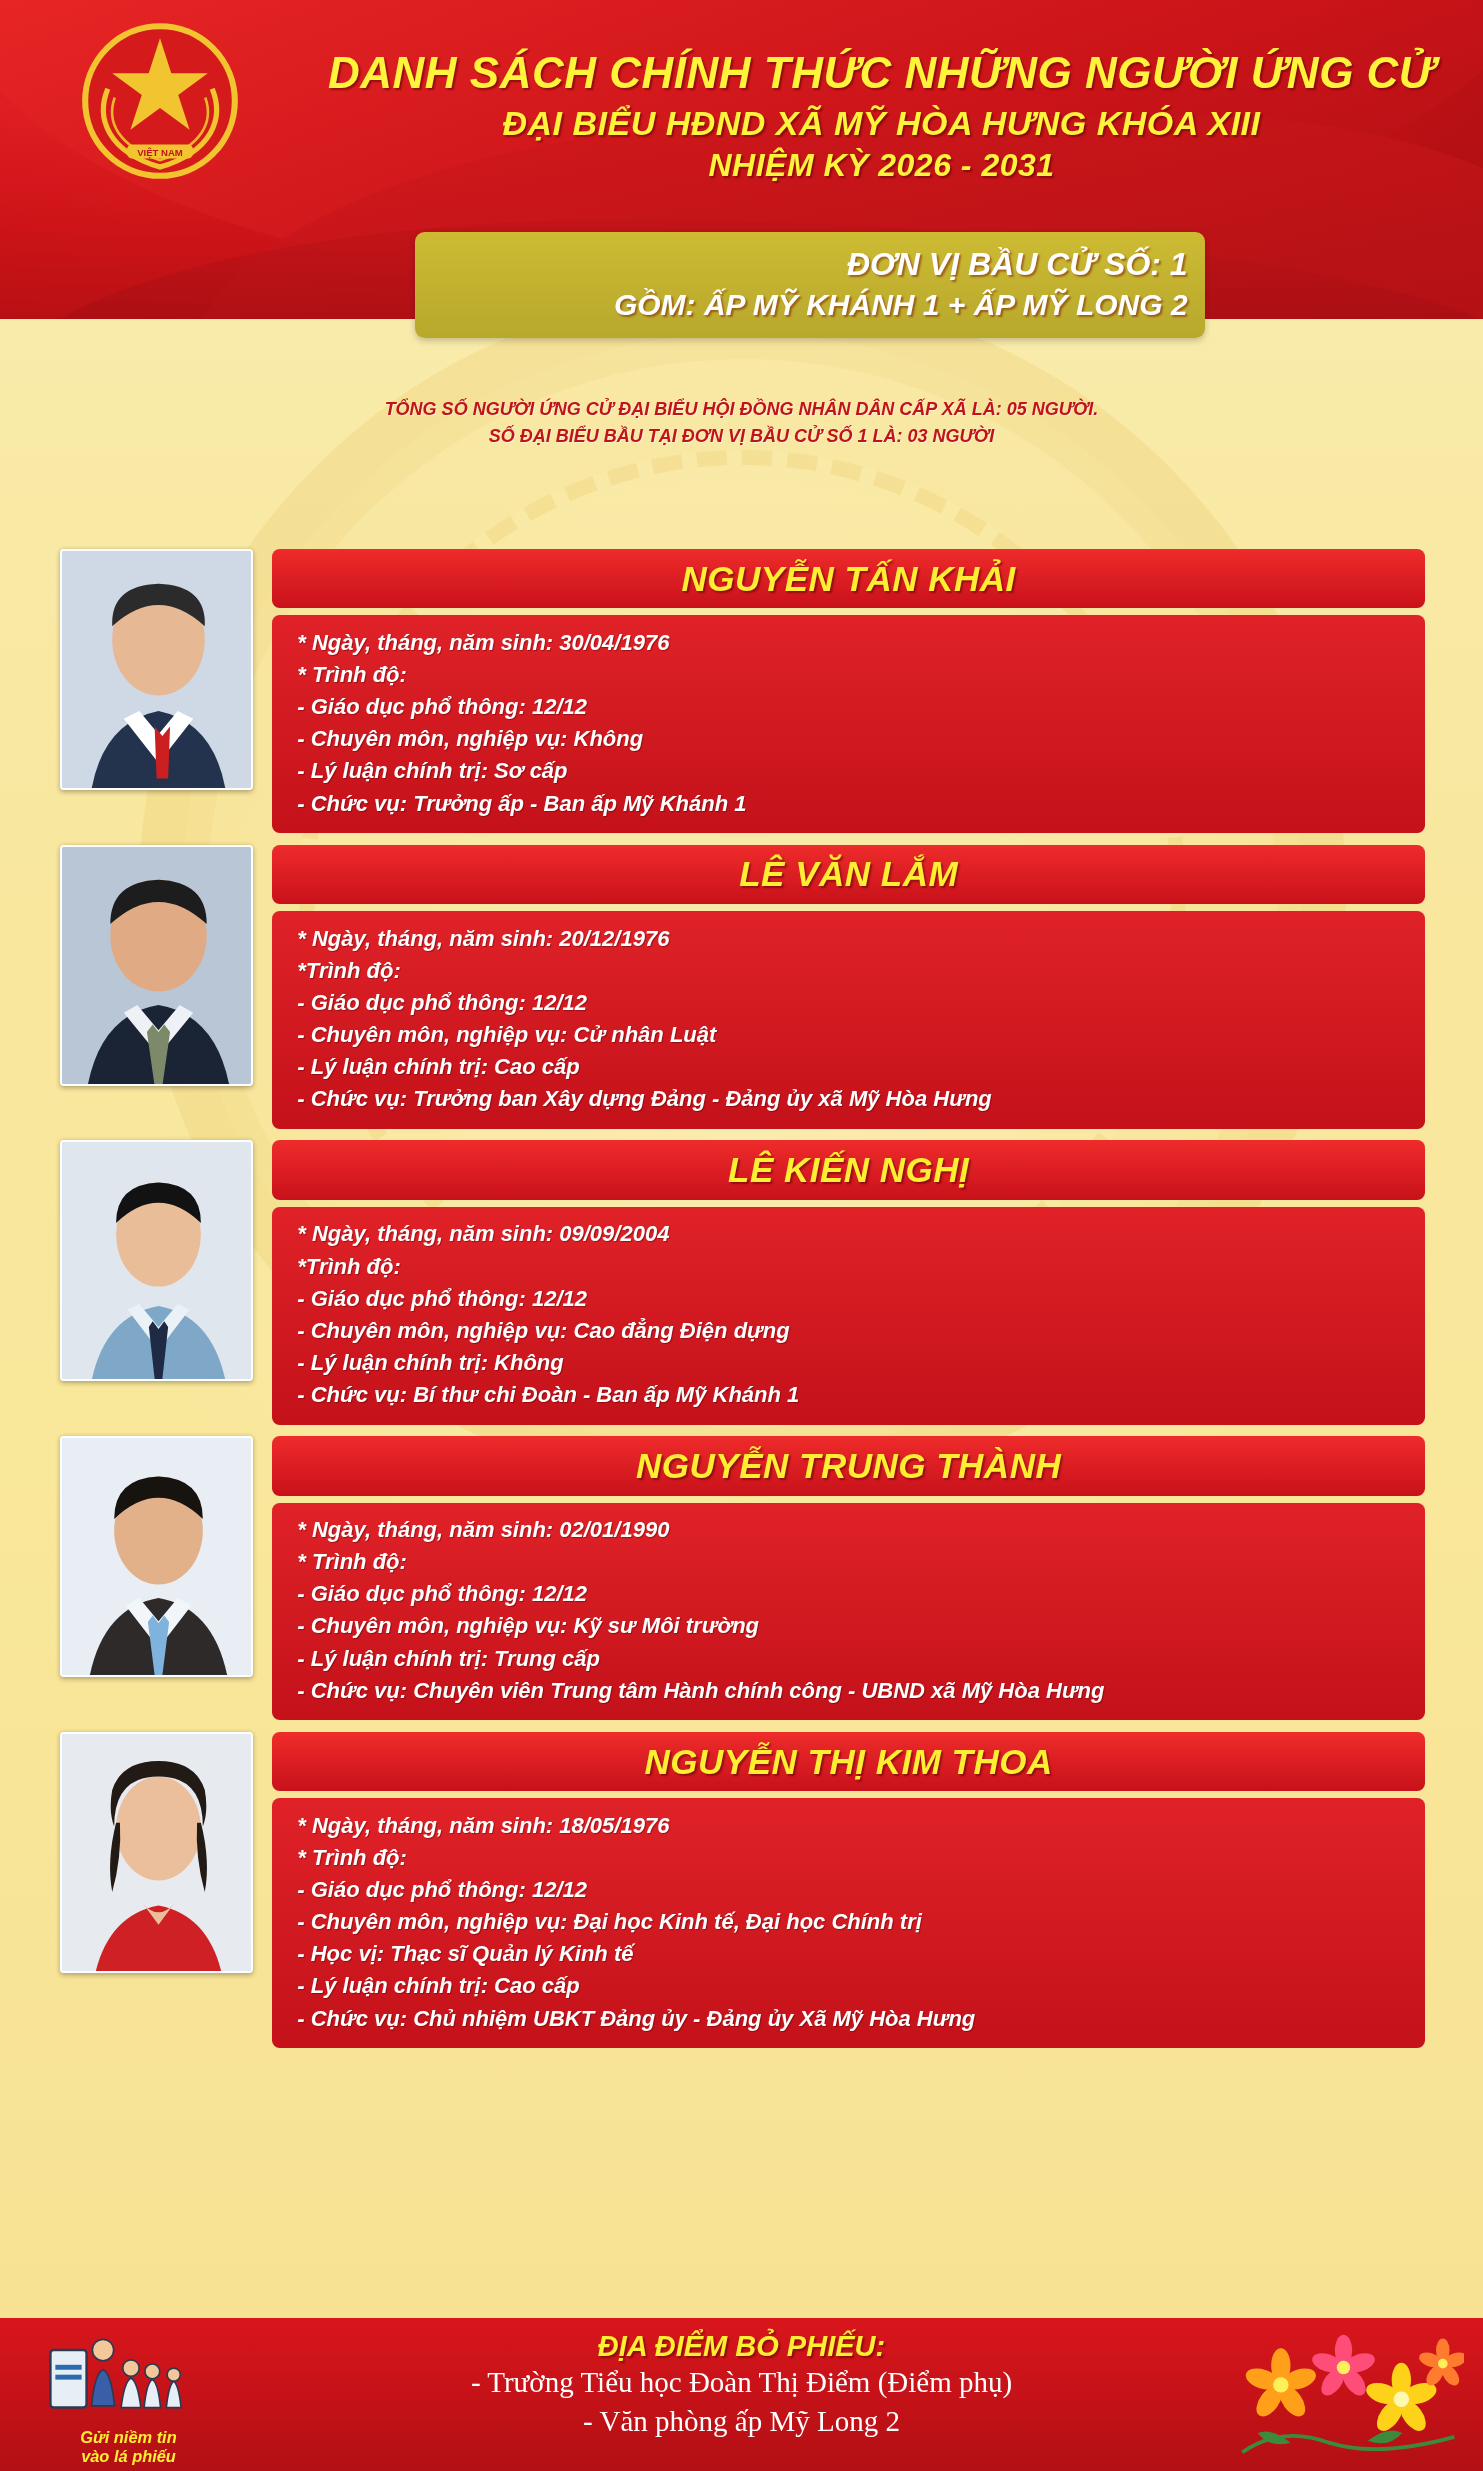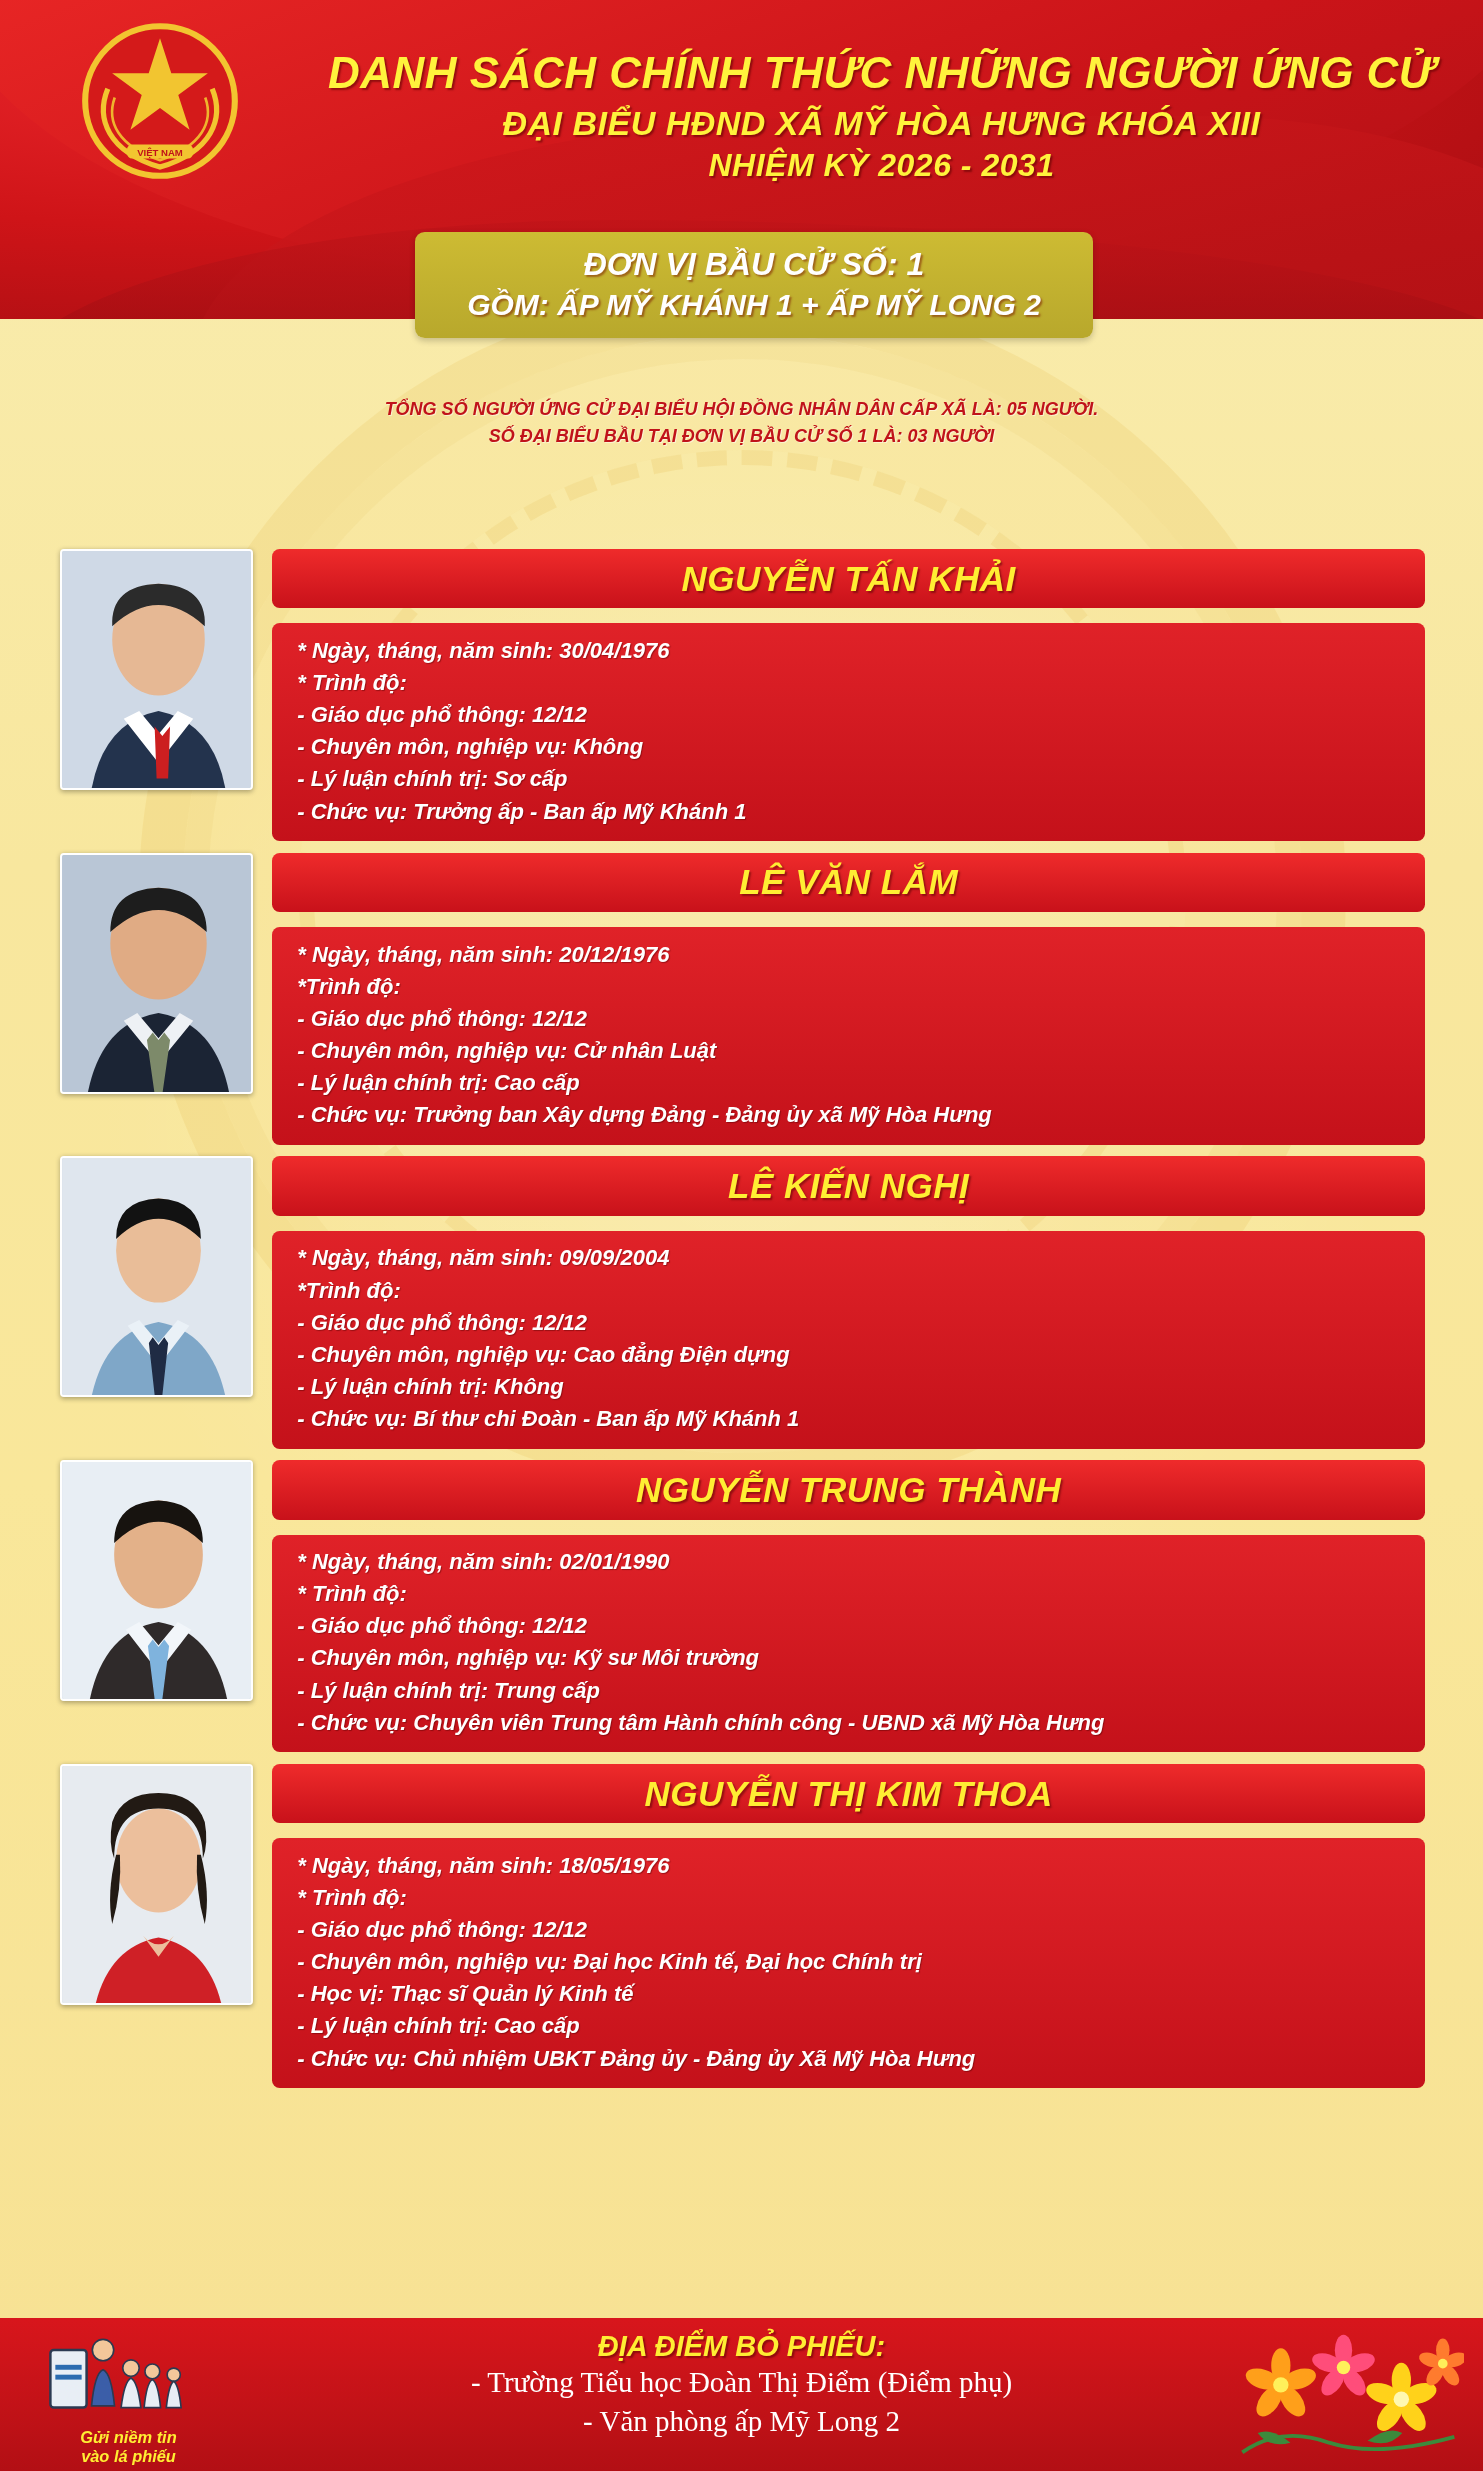--- a/index.html
+++ b/index.html
@@ -89,25 +89,25 @@
     text-shadow: 1.9px 1.9px 1.9px rgba(90,0,0,.55);
     line-height: 1.3;
   }
   .header-text .l1 { font-size: 44px; }
   .header-text .l2 { font-size: 34px; }
   .header-text .l3 { font-size: 32px; }
   
   .unit-box {
     position: absolute;
     left: 415px; top: 232px;
-    width: 678px;
+    width: 790px;
     background: linear-gradient(180deg, #cdbb33 0%, #b8a82c 100%);
     border-radius: 9.7px;
     padding: 13.5px 17.4px 15.4px;
-    text-align: center;
+    text-align: right;
     z-index: 6;
     box-shadow: 0 2.9px 6.8px rgba(0,0,0,.2);
   }
   .unit-box div {
     color: #fff;
     font-weight: bold;
     font-style: italic;
     text-shadow: 1.9px 1.9px 1.9px rgba(120,20,0,.5);
   }
   .unit-box .u1 { font-size: 32px; margin-bottom: 5.8px; }
@@ -169,21 +169,21 @@
   }
   .name-bar span {
     color: #ffee33;
     font-weight: bold;
     font-style: italic;
     font-size: 35px;
     letter-spacing: 0.5px;
     text-shadow: 1.9px 1.9px 1.9px rgba(80,0,0,.5);
   }
   .detail-box {
-    margin-top: 15px;
+    margin-top: 7px;
     background: linear-gradient(180deg, #e02228 0%, #c4111a 100%);
     border-radius: 7.7px;
     padding: 11.6px 25px 13.5px;
   }
   .detail-box p {
     color: #ffffff;
     font-weight: bold;
     font-style: italic;
     font-size: 22px;
     line-height: 1.46;

